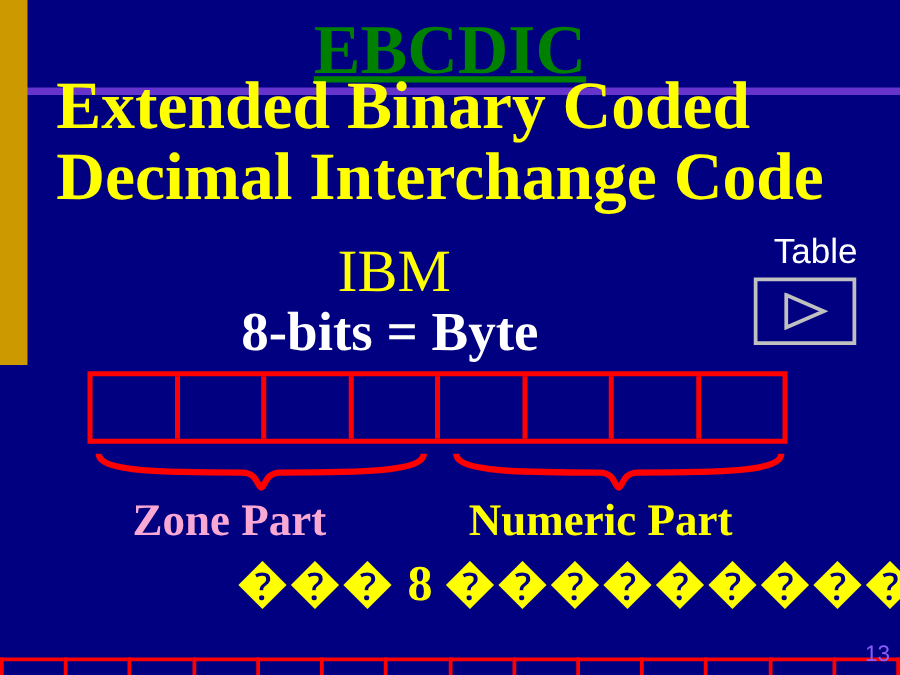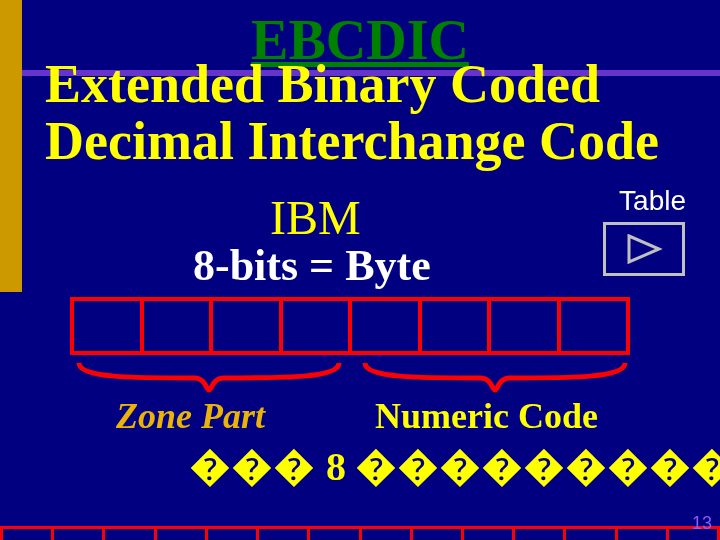--- a/index.html
+++ b/index.html
@@ -113,27 +113,26 @@
   .brace {
     position: absolute;
     color: #ff0000;
     z-index: 3;
   }
   .brace svg { display: block; }
   .brace-left { left: 74px; top: 358px; }
   .brace-right { left: 360px; top: 358px; }
   .zone-label {
     position: absolute;
-    left: 116px;
+    left: 106px;
     top: 395px;
-    color: #eab308;
+    color: #f9a8d4;
     font-size: 36px;
     font-weight: bold;
     z-index: 3;
-    font-style: italic;
   }
   .numeric-label {
     position: absolute;
     left: 375px;
     top: 395px;
     color: #ffff00;
     font-size: 36px;
     font-weight: bold;
     z-index: 3;
   }
@@ -214,21 +213,21 @@
     <path d="M 5 5 C 5 20, 60 20, 120 20 C 132 20, 132 32, 135 32 C 138 32, 138 20, 150 20 C 210 20, 265 20, 265 5" fill="none" stroke="#ff0000" stroke-width="5"></path>
   </svg>
 </div>
 <div class="brace brace-right">
   <svg width="270" height="36" viewBox="0 0 270 36">
     <path d="M 5 5 C 5 20, 60 20, 120 20 C 132 20, 132 32, 135 32 C 138 32, 138 20, 150 20 C 210 20, 265 20, 265 5" fill="none" stroke="#ff0000" stroke-width="5"></path>
   </svg>
 </div>
 
 <div class="zone-label">Zone  Part</div>
-<div class="numeric-label">Numeric  Code</div>
+<div class="numeric-label">Numeric  Part</div>
 
 <div class="bottom-row">
   <span>���</span><span class="eight"> 8 </span><span>���������</span>
 </div>
 
 <div class="edge-row">
   <div class="edge-cell"></div>
   <div class="edge-cell"></div>
   <div class="edge-cell"></div>
   <div class="edge-cell"></div>

